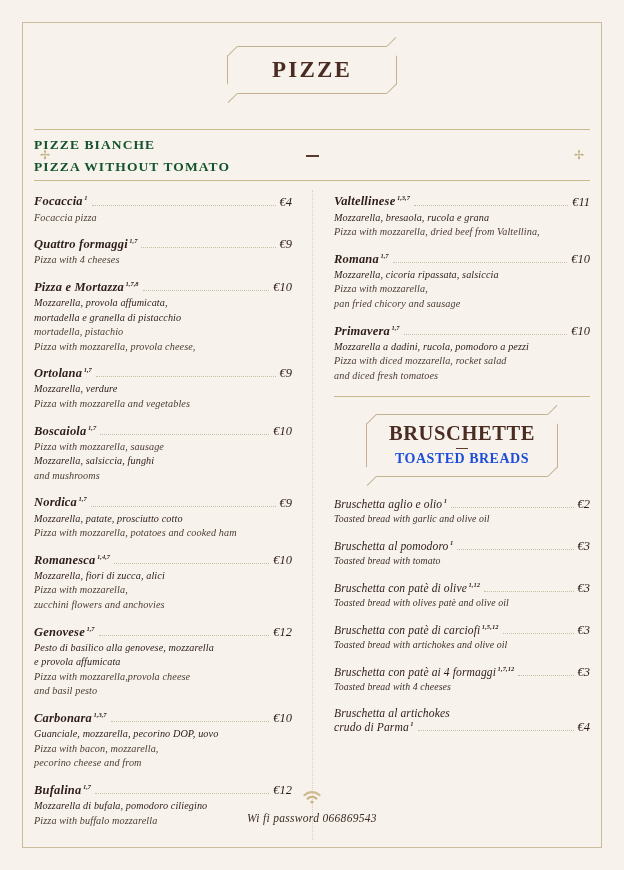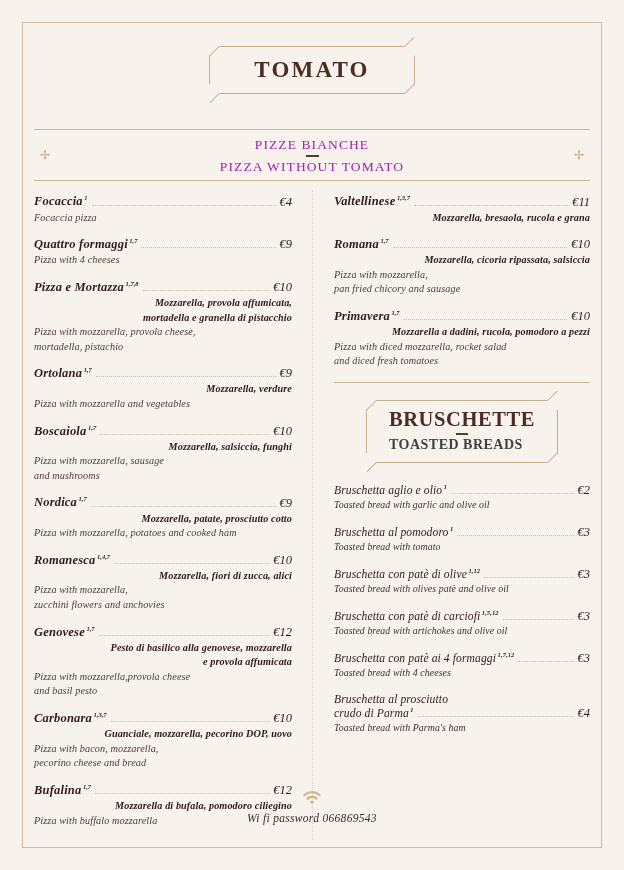--- a/index.html
+++ b/index.html
@@ -100,23 +100,22 @@
 
   
   .band {
     margin-top: 35px;
     position: relative;
     padding: 7px 0 6px;
     border-top: 1.6px solid #c9b98f;
     border-bottom: 1.6px solid #c9b98f;
   }
   .band-title {
-    text-align: center;
-    font-weight: normal;
-    color: #a21caf;
+    font-weight: bold;
+    color: #14532d;
     letter-spacing: 1.1px;
     line-height: 1.18;
   }
   .band-it { font-size: 13.5px; }
   .band-en { font-size: 13.5px; }
   .band-dash {
     width: 13px;
     height: 1.6px;
     background: #5a3a2c;
     margin: 2px auto;
@@ -189,21 +188,21 @@
     font-weight: 500;
   }
   .desc {
     font-family: "Liberation Serif", serif;
     font-style: italic;
     font-size: 10.2px;
     line-height: 1.33;
     letter-spacing: 0.1px;
     margin-top: 1px;
   }
-  .desc-it { color: #2b1a16; font-weight: bold; text-align: right; }
+  .desc-it { color: #2b1a16; font-weight: normal; }
   .desc-en { color: #4a3b32; font-weight: normal; }
 
   
   .item-head-stack { display: block; }
   .item-head-stack .line1 { display: block; }
   .item-head-stack .line2 {
     display: flex;
     align-items: baseline;
     white-space: nowrap;
   }
@@ -225,21 +224,22 @@
     font-size: 20.5px;
     letter-spacing: 0.6px;
     color: #4a2c23;
     text-align: center;
     line-height: 1.05;
   }
   .plaque-2 .t2 {
     font-weight: bold;
     font-size: 14px;
     letter-spacing: 0.5px;
-    color: #404040;
+    color: #1d4ed8;
+    text-align: center;
     line-height: 1.05;
   }
   .plaque-2 .plaque-dash {
     width: 12px;
     height: 1.5px;
     background: #5a3a2c;
     margin: 3px auto 3px;
   }
 
   .br-item { margin-bottom: 15px; }
@@ -293,21 +293,21 @@
   <div class="frame-inner"></div>
 
   <div class="content">
 
     <div class="plaque-wrap">
       <div class="plaque">
         <span class="plaque-corner pc-tl"></span>
         <span class="plaque-corner pc-tr"></span>
         <span class="plaque-corner pc-bl"></span>
         <span class="plaque-corner pc-br"></span>
-        <div class="plaque-title">TOMATO</div>
+        <div class="plaque-title">PIZZE</div>
       </div>
     </div>
 
     <div class="band">
       <span class="orn orn-l">✢</span>
       <span class="orn orn-r">✢</span>
       <div class="band-title band-it">PIZZE BIANCHE</div>
       <div class="band-dash"></div>
       <div class="band-title band-en">PIZZA WITHOUT TOMATO</div>
     </div>
@@ -333,40 +333,40 @@
             <div class="desc desc-en">Pizza with 4 cheeses</div>
           </div>
           <div class="item">
             <div class="item-head">
               <span class="item-name">Pizza e Mortazza<sup>1,7,8</sup></span>
               <span class="leader"></span>
               <span class="item-price">€10</span>
             </div>
             <div class="desc desc-it">Mozzarella, provola affumicata,</div>
             <div class="desc desc-it">mortadella e granella di pistacchio</div>
+            <div class="desc desc-en">mortadella, pistachio</div>
             <div class="desc desc-en">Pizza with mozzarella, provola cheese,</div>
-            <div class="desc desc-en">mortadella, pistachio</div>
           </div>
           <div class="item">
             <div class="item-head">
               <span class="item-name">Ortolana<sup>1,7</sup></span>
               <span class="leader"></span>
               <span class="item-price">€9</span>
             </div>
             <div class="desc desc-it">Mozzarella, verdure</div>
             <div class="desc desc-en">Pizza with mozzarella and vegetables</div>
           </div>
           <div class="item">
             <div class="item-head">
               <span class="item-name">Boscaiola<sup>1,7</sup></span>
               <span class="leader"></span>
               <span class="item-price">€10</span>
             </div>
+            <div class="desc desc-en">Pizza with mozzarella, sausage</div>
             <div class="desc desc-it">Mozzarella, salsiccia, funghi</div>
-            <div class="desc desc-en">Pizza with mozzarella, sausage</div>
             <div class="desc desc-en">and mushrooms</div>
           </div>
           <div class="item">
             <div class="item-head">
               <span class="item-name">Nordica<sup>1,7</sup></span>
               <span class="leader"></span>
               <span class="item-price">€9</span>
             </div>
             <div class="desc desc-it">Mozzarella, patate, prosciutto cotto</div>
             <div class="desc desc-en">Pizza with mozzarella, potatoes and cooked ham</div>
@@ -393,21 +393,21 @@
             <div class="desc desc-en">and basil pesto</div>
           </div>
           <div class="item">
             <div class="item-head">
               <span class="item-name">Carbonara<sup>1,3,7</sup></span>
               <span class="leader"></span>
               <span class="item-price">€10</span>
             </div>
             <div class="desc desc-it">Guanciale, mozzarella, pecorino DOP, uovo</div>
             <div class="desc desc-en">Pizza with bacon, mozzarella,</div>
-            <div class="desc desc-en">pecorino cheese and bread</div>
+            <div class="desc desc-en">pecorino cheese and from</div>
           </div>
           <div class="item">
             <div class="item-head">
               <span class="item-name">Bufalina<sup>1,7</sup></span>
               <span class="leader"></span>
               <span class="item-price">€12</span>
             </div>
             <div class="desc desc-it">Mozzarella di bufala, pomodoro ciliegino</div>
             <div class="desc desc-en">Pizza with buffalo mozzarella</div>
           </div>
@@ -415,20 +415,21 @@
 
       <div class="col col-right">
         <div id="col-right-pizzas">
             <div class="item">
               <div class="item-head">
                 <span class="item-name">Valtellinese<sup>1,3,7</sup></span>
                 <span class="leader"></span>
                 <span class="item-price">€11</span>
               </div>
               <div class="desc desc-it">Mozzarella, bresaola, rucola e grana</div>
+              <div class="desc desc-en">Pizza with mozzarella, dried beef from Valtellina,</div>
             </div>
             <div class="item">
               <div class="item-head">
                 <span class="item-name">Romana<sup>1,7</sup></span>
                 <span class="leader"></span>
                 <span class="item-price">€10</span>
               </div>
               <div class="desc desc-it">Mozzarella, cicoria ripassata, salsiccia</div>
               <div class="desc desc-en">Pizza with mozzarella,</div>
               <div class="desc desc-en">pan fried chicory and sausage</div>
@@ -494,28 +495,27 @@
             <div class="br-item">
               <div class="item-head">
                 <span class="br-name">Bruschetta con patè ai 4 formaggi<sup>1,7,12</sup></span>
                 <span class="leader"></span>
                 <span class="item-price">€3</span>
               </div>
               <div class="br-desc">Toasted bread with 4 cheeses</div>
             </div>
             <div class="br-item">
               <div class="item-head-stack">
-                <span class="line1 br-name">Bruschetta al prosciutto</span>
+                <span class="line1 br-name">Bruschetta al artichokes</span>
                 <span class="line2">
                   <span class="br-name">crudo di Parma<sup>1</sup></span>
                   <span class="leader"></span>
                   <span class="item-price">€4</span>
                 </span>
               </div>
-              <div class="br-desc">Toasted bread with Parma's ham</div>
             </div>
           </div>
       </div>
     </div>
 
     <div class="footer">
       <svg class="wifi-icon" width="22" height="16" viewBox="0 0 22 16">
         <path d="M11 13.6a1.6 1.6 0 1 0 0-3.2 1.6 1.6 0 0 0 0 3.2z" fill="#c8b282"></path>
         <path d="M6.6 8.6a6.6 6.6 0 0 1 8.8 0" stroke="#c8b282" stroke-width="2.1" fill="none" stroke-linecap="round"></path>
         <path d="M3.4 5.2a11 11 0 0 1 15.2 0" stroke="#cfbb90" stroke-width="2.1" fill="none" stroke-linecap="round"></path>

